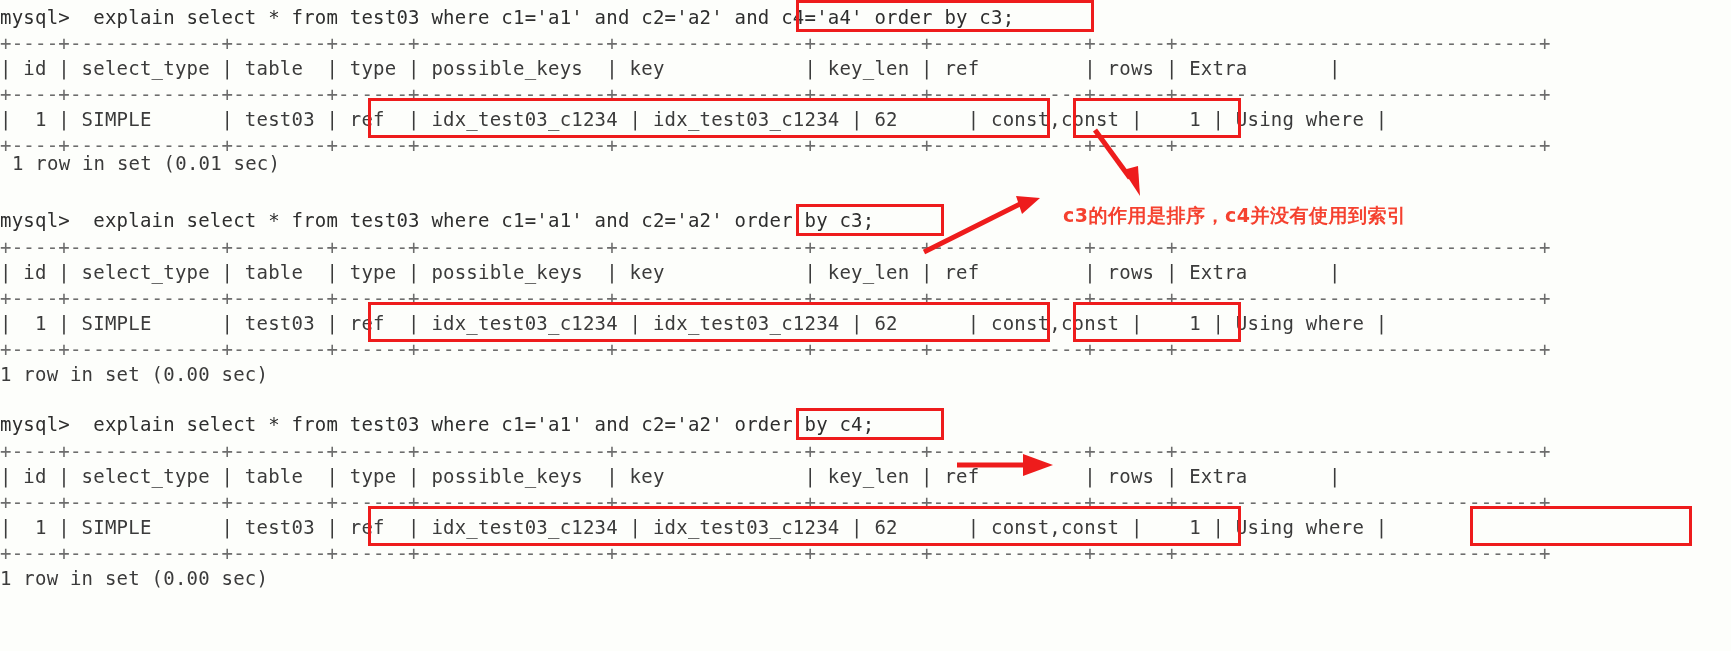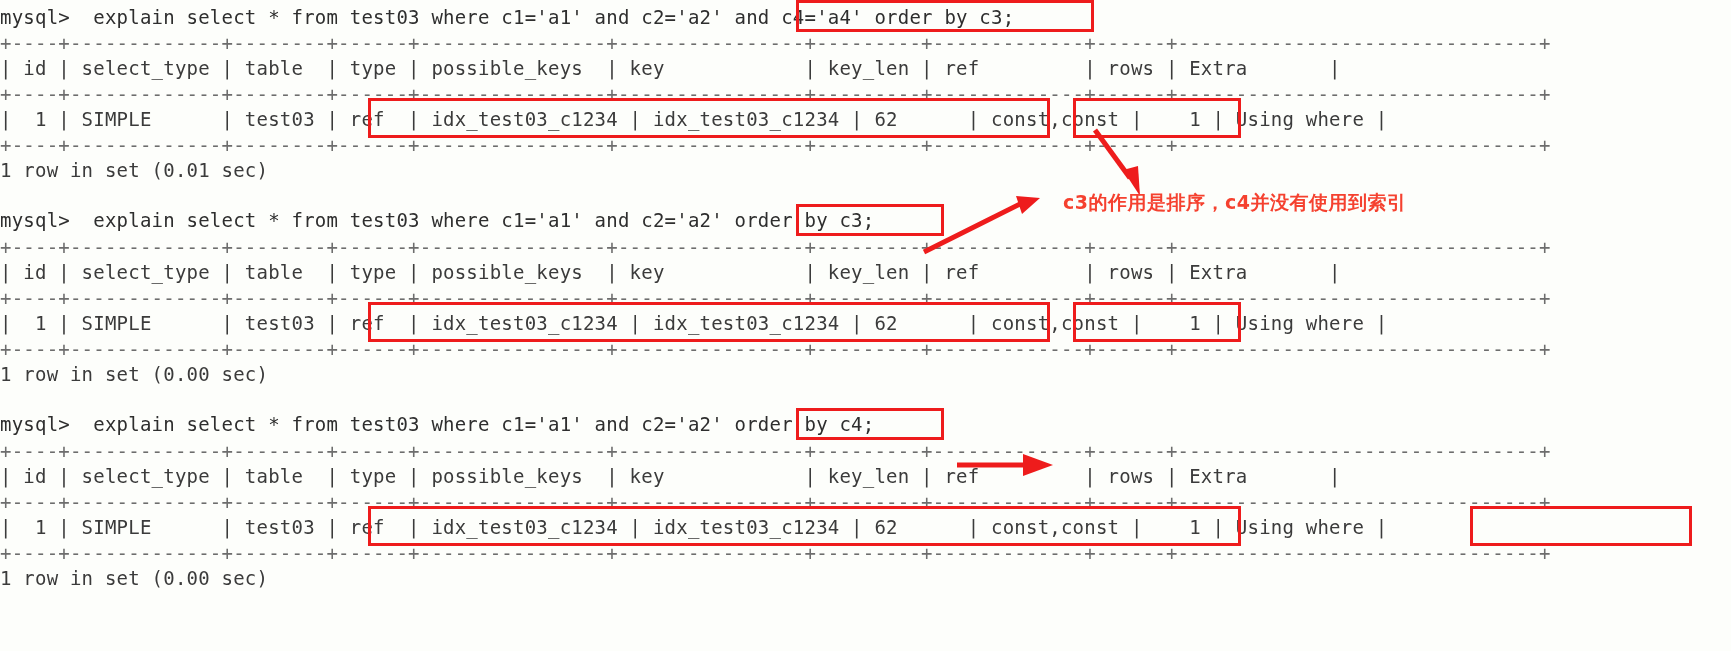--- a/index.html
+++ b/index.html
@@ -61,21 +61,21 @@
 
 <div class="terminal">
 
   <div class="line cmd" style="top:4px;">mysql&gt;  explain select * from test03 where c1='a1' and c2='a2' and c4='a4' order by c3;</div>
 
   <div class="line sep" style="top:30px;">+----+-------------+--------+------+----------------+----------------+---------+-------------+------+-------------------------------+</div>
   <div class="line" style="top:55px;">| id | select_type | table  | type | possible_keys  | key            | key_len | ref         | rows | Extra       |</div>
   <div class="line sep" style="top:81px;">+----+-------------+--------+------+----------------+----------------+---------+-------------+------+-------------------------------+</div>
   <div class="line" style="top:106px;">|  1 | SIMPLE      | test03 | ref  | idx_test03_c1234 | idx_test03_c1234 | 62      | const,const |    1 | Using where |</div>
   <div class="line sep" style="top:132px;">+----+-------------+--------+------+----------------+----------------+---------+-------------+------+-------------------------------+</div>
-  <div class="line" style="top:157px;">1 row in set (0.01 sec)</div>
+  <div class="line" style="top:150px;margin-left:12px;">1 row in set (0.01 sec)</div>
 
   <div class="line cmd" style="top:207px;">mysql&gt;  explain select * from test03 where c1='a1' and c2='a2' order by c3;</div>
 
   <div class="line sep" style="top:234px;">+----+-------------+--------+------+----------------+----------------+---------+-------------+------+-------------------------------+</div>
   <div class="line" style="top:259px;">| id | select_type | table  | type | possible_keys  | key            | key_len | ref         | rows | Extra       |</div>
   <div class="line sep" style="top:285px;">+----+-------------+--------+------+----------------+----------------+---------+-------------+------+-------------------------------+</div>
   <div class="line" style="top:310px;">|  1 | SIMPLE      | test03 | ref  | idx_test03_c1234 | idx_test03_c1234 | 62      | const,const |    1 | Using where |</div>
   <div class="line sep" style="top:336px;">+----+-------------+--------+------+----------------+----------------+---------+-------------+------+-------------------------------+</div>
   <div class="line" style="top:361px;">1 row in set (0.00 sec)</div>
 
@@ -109,21 +109,21 @@
   <svg class="arrow-svg" style="left:1090px;top:130px;width:130px;height:75px;" viewBox="0 0 130 75">
     <path d="M 5 0 L 40 48" stroke="#ee1c1c" stroke-width="5" fill="none"></path>
     <polygon points="33,40 50,66 48,36" fill="#ee1c1c"></polygon>
   </svg>
 
   <svg class="arrow-svg" style="left:920px;top:196px;width:140px;height:62px;" viewBox="0 0 140 62">
     <path d="M 4 56 L 104 6" stroke="#ee1c1c" stroke-width="5" fill="none"></path>
     <polygon points="96,0 120,2 102,18" fill="#ee1c1c"></polygon>
   </svg>
 
-  <div class="ann" style="left:1063px;top:190px;">c3的作用是排序，c4并没有使用到索引</div>
+  <div class="ann" style="left:1063px;top:203px;">c3的作用是排序，c4并没有使用到索引</div>
 
   <svg class="arrow-svg" style="left:955px;top:450px;width:105px;height:30px;" viewBox="0 0 105 30">
     <path d="M 2 15 L 72 15" stroke="#ee1c1c" stroke-width="5" fill="none"></path>
     <polygon points="68,4 98,15 68,26" fill="#ee1c1c"></polygon>
   </svg>
 
 
 </div>
 
 </body></html>

